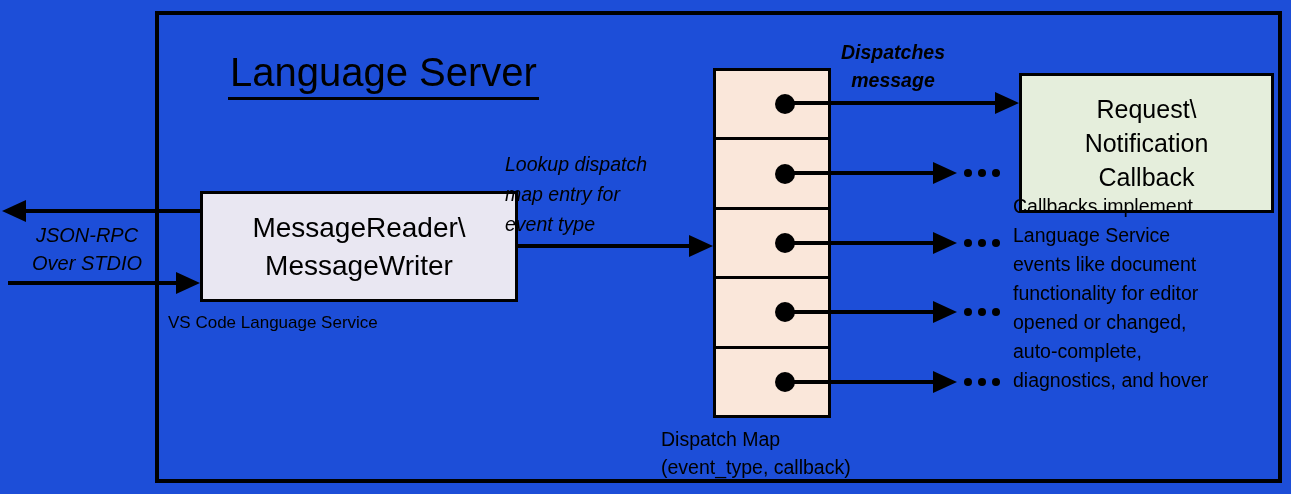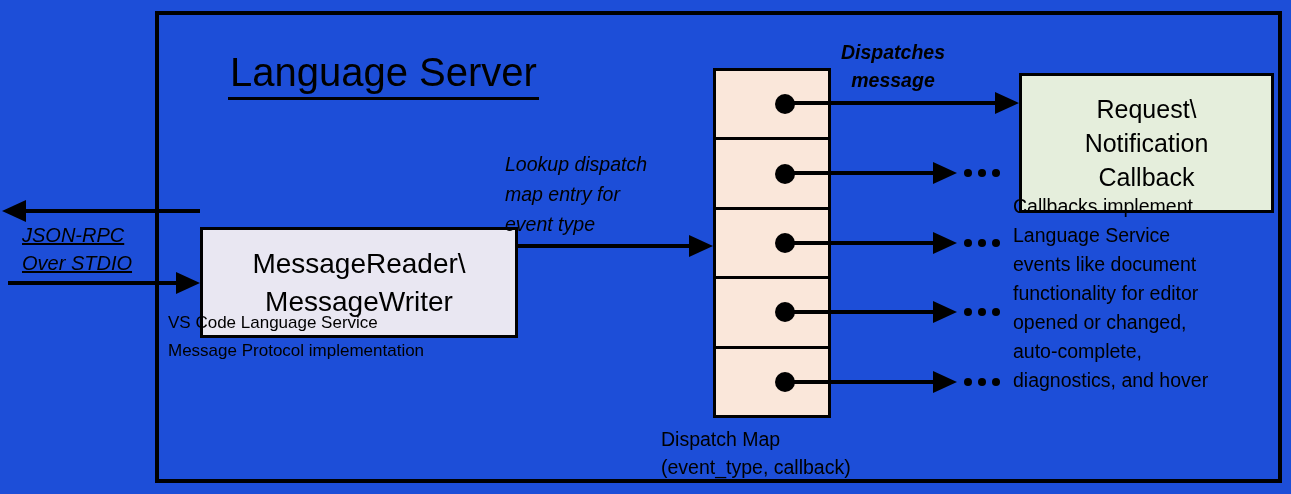--- a/index.html
+++ b/index.html
@@ -39,38 +39,38 @@
     border: 3px solid #000;
     display: flex;
     flex-direction: column;
     align-items: center;
     justify-content: center;
     text-align: center;
   }
   .reader-box {
     left: 200px; top: 191px; width: 318px; height: 111px;
     background: #E9E7F2;
-    font-size: 28px; line-height: 38px; margin-top: 36px;
+    font-size: 28px; line-height: 38px;
   }
   .callback-box {
     left: 1019px; top: 31px; width: 255px; height: 140px;
     background: #E5EEDC;
     font-size: 25px; line-height: 34px; margin-top: 42px;
   }
 
   
   .caption { text-align: left; }
   .reader-caption {
     left: 168px; top: 309px; width: 380px;
     font-size: 17px; line-height: 28px;
   }
   .io-label {
     left: 22px; top: 221px; width: 130px;
     font-size: 20px; line-height: 28px;
-    font-style: italic; text-align: left; text-decoration: underline;
+    font-style: italic; text-align: center;
   }
   .lookup-label {
     left: 505px; top: 149px; width: 200px;
     font-size: 19.5px; line-height: 30px;
     font-style: italic; 
   }
   .dispatches-label {
     left: 823px; top: 38px; width: 140px;
     font-size: 19.5px; line-height: 28px;
     font-style: italic; text-align: center; font-weight: bold;
@@ -151,21 +151,20 @@
     <div>JSON-RPC</div>
     <div>Over STDIO</div>
   </div>
 
   <div class="abs node reader-box">
     <div>MessageReader\</div>
     <div>MessageWriter</div>
   </div>
   <div class="abs caption reader-caption">
     <div>VS Code Language Service</div>
-    <div>Message Protocol implementation</div>
   </div>
 
   <div class="abs lookup-label">
     <div>Lookup dispatch</div>
     <div>map entry for</div>
     <div>event type</div>
   </div>
   <div class="abs hline" style="left:517px; top:244px; width:172px;"></div>
   <div class="abs head-right" style="left:689px; top:235px;"></div>
 

